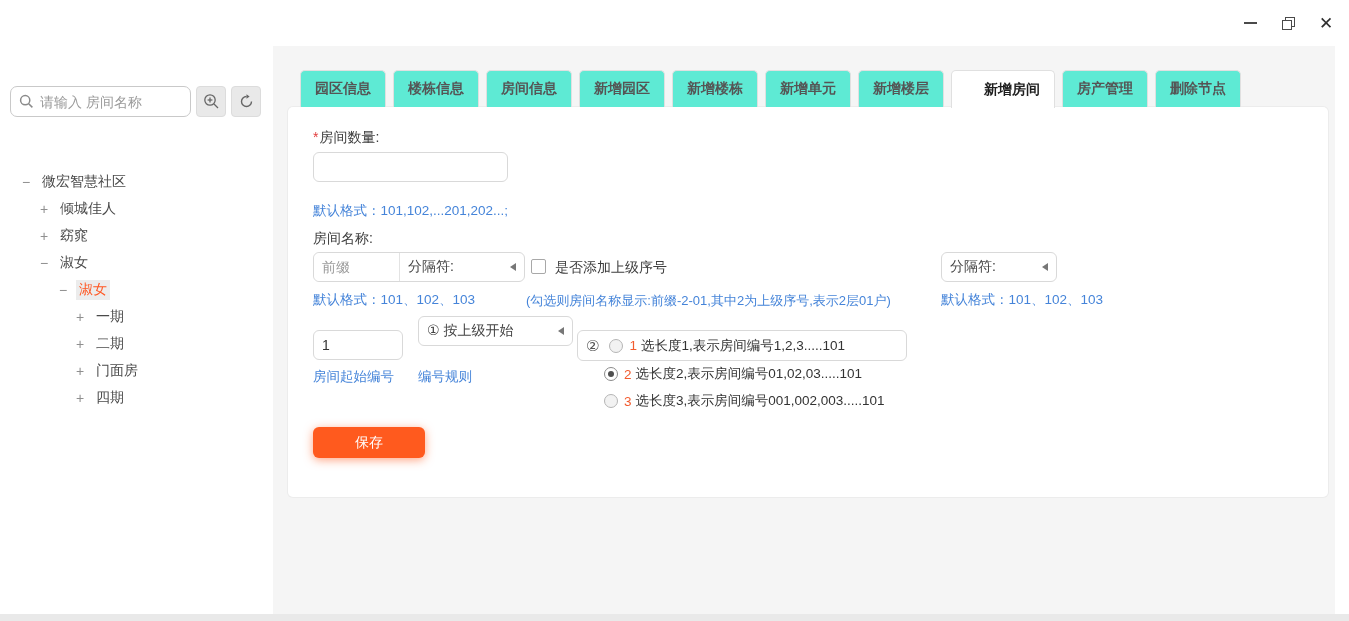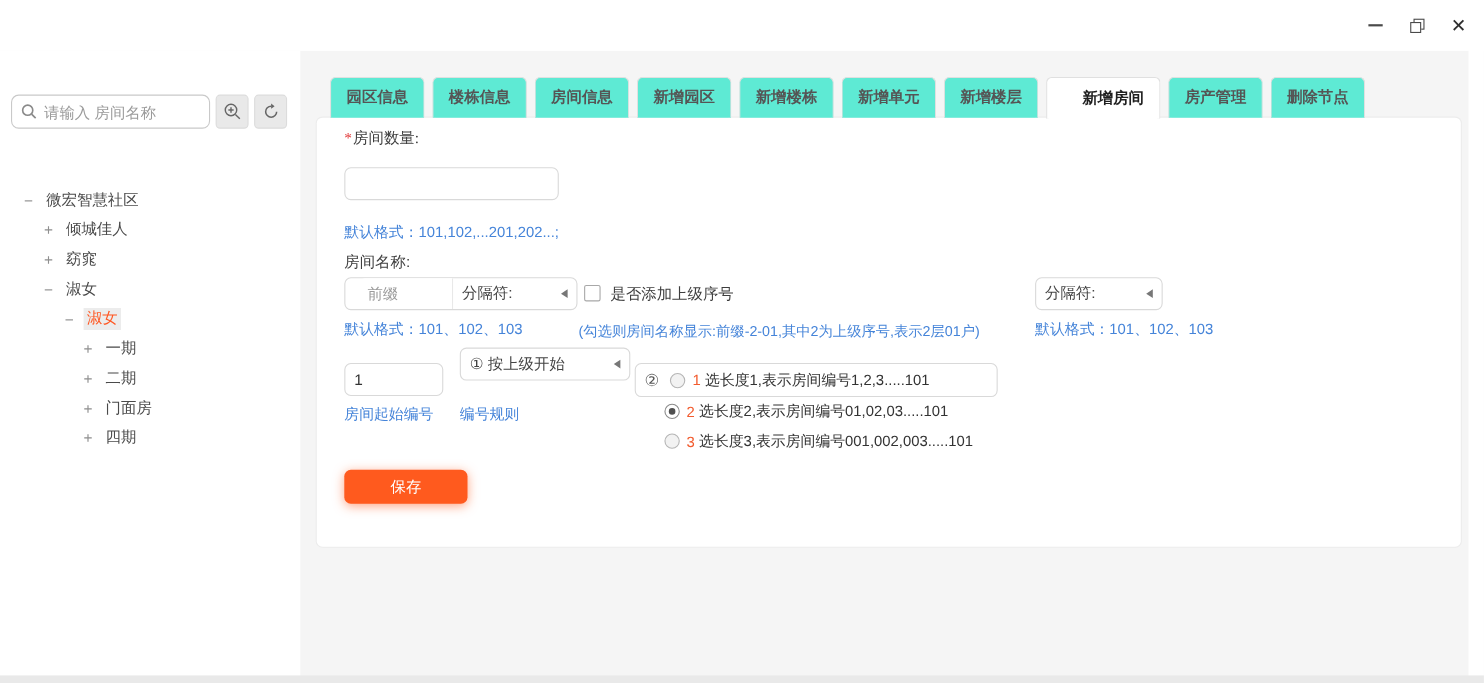--- a/index.html
+++ b/index.html
@@ -68,21 +68,21 @@
   .tinput {
     position:absolute; height:30px; border:1px solid #d9d9d9; border-radius:6px;
     padding:0 8px; font-size:14px; color:#333; outline:none; background:#fff; font-family:inherit;
   }
   .tinput::placeholder { color:#9b9b9b; }
   .selbox {
     position:absolute; height:30px; border:1px solid #d9d9d9; border-radius:6px; background:#fff;
     display:flex; align-items:center; padding:0 8px; font-size:14px; color:#444; justify-content:space-between;
   }
   .arrow-left { width:0; height:0; border-top:4px solid transparent; border-bottom:4px solid transparent; border-right:6px solid #777; }
-  .group { position:absolute; height:30px; border:1px solid #d9d9d9; border-radius:6px; background:#fff; display:flex;padding-left:12px; }
+  .group { position:absolute; height:30px; border:1px solid #d9d9d9; border-radius:6px; background:#fff; display:flex; }
   .group .gpart1 { width:86px; border:none; outline:none; padding:0 8px; font-size:14px; border-right:1px solid #e3e3e3; border-radius:6px 0 0 6px; font-family:inherit; }
   .group .gpart1::placeholder { color:#9b9b9b; }
   .group .gpart2 { width:124px; display:flex; align-items:center; justify-content:space-between; padding:0 8px; font-size:14px; color:#444; }
   .checkbox { position:absolute; width:15px; height:15px; border:1px solid #a8a8a8; border-radius:2px; background:#fff; }
   .radio-box { position:absolute; height:31px; border:1px solid #d9d9d9; border-radius:6px; background:#fff; display:flex; align-items:center; }
   .circ-num { color:#555; font-size:15px; }
   .radio-row { display:flex; align-items:center; font-size:13.5px; color:#333; }
   .radio-row.abs { position:absolute; }
   .rdot { width:14px; height:14px; border:1px solid #b5b5b5; border-radius:50%; background:#f2f2f2; position:relative; flex:none; }
   .rdot.checked { background:#fff; border-color:#8b8b8b; }
@@ -190,21 +190,21 @@
       <div class="tab">新增楼栋</div>
       <div class="tab">新增单元</div>
       <div class="tab">新增楼层</div>
       <div class="tab active">新增房间</div>
       <div class="tab">房产管理</div>
       <div class="tab">删除节点</div>
     </div>
 
     <div class="panel">
 
-      <div class="flabel" style="left:25px; top:10px;font-family:Liberation Serif, serif;">
+      <div class="flabel" style="left:25px; top:22px;">
         <span class="req">*</span><span>房间数量:</span>
       </div>
       <input class="tinput" style="left: 25px; top: 45px; width: 195px;" value="">
       <div class="hint" style="left:25px; top:83px;margin-top:12px;">默认格式：101,102,...201,202...;</div>
 
       <div class="flabel" style="left:25px; top:123px;">房间名称:</div>
 
       <div class="group" style="left:25px; top:145px; width:212px;">
         <input class="gpart1" placeholder="前缀" style="">
         <div class="gpart2">

